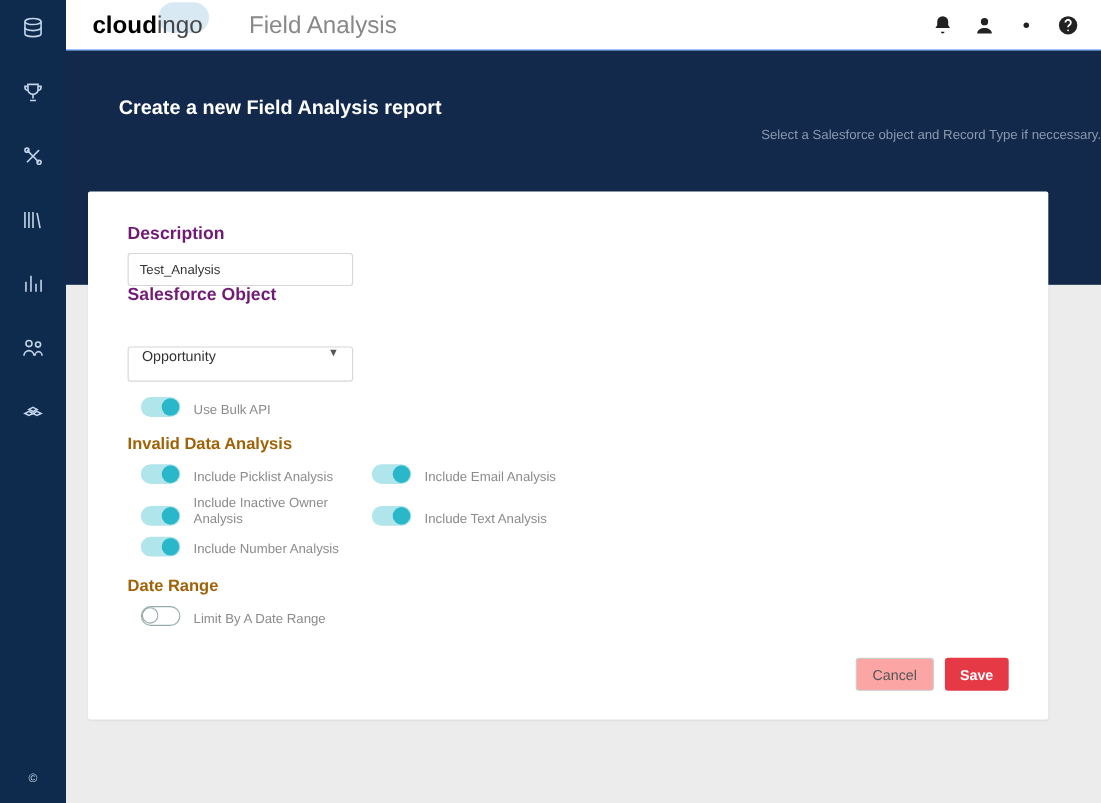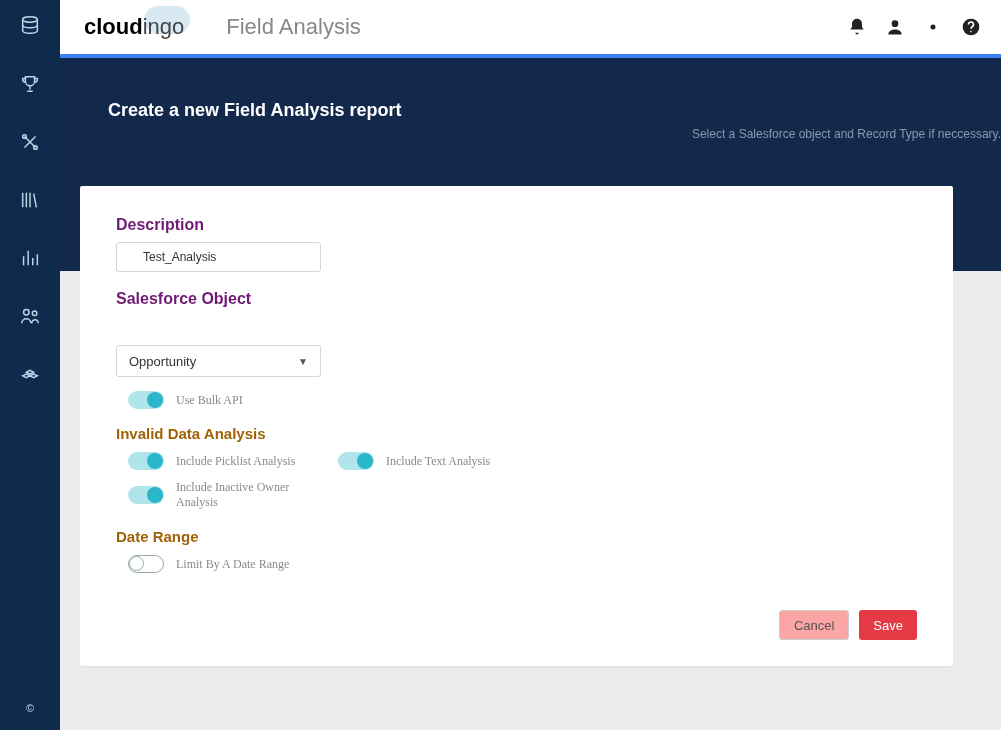--- a/index.html
+++ b/index.html
@@ -7,22 +7,22 @@
   .app { display: flex; height: 730px; }
   .sidebar {
     width: 60px; background: #0e2a4d; display: flex; flex-direction: column;
     align-items: center; padding-top: 14px; gap: 34px; position: relative;
   }
   .sidebar .icon-slot { width: 24px; height: 24px; display: flex; align-items: center; justify-content: center; cursor: pointer; }
   .sidebar svg { width: 22px; height: 22px; stroke: #c1d4e8; fill: none; stroke-width: 1.6; }
   .sidebar .copyright { position: absolute; bottom: 16px; color: #c1d4e8; font-size: 11px; }
   .main { flex: 1; display: flex; flex-direction: column; height: 730px; }
   .topbar {
-    height: 58px; background: #fff; display: flex; align-items: center;
-    padding: 0 20px 0 24px; border-bottom: 4px solid #3b82f6;
+    height: 46px; background: #fff; display: flex; align-items: center;
+    padding: 0 20px 0 24px; border-bottom: 1px solid #3b82f6;
   }
   .logo { display: flex; align-items: center; position: relative; }
   .logo-cloud {
     position: absolute; top: -8px; right: -6px; width: 46px; height: 28px;
     background: #c9e0ef; border-radius: 14px; opacity: 0.7;
   }
   .logo-text { font-size: 22px; font-weight: bold; color: #000; position: relative; z-index: 1; }
   .logo-text .ingo { font-weight: normal; color: #444; }
   .page-title { margin-left: 42px; font-size: 22px; color: #888; }
   .topbar-spacer { flex: 1; }
@@ -36,29 +36,29 @@
   .hero p { font-size: 12px; color: #8a99ad; text-align: right; }
   .content-bg { background: #ececec; flex: 1; position: relative; }
   .card {
     background: #fff; margin: -85px 48px 0 20px; border-radius: 2px;
     box-shadow: 0 1px 2px rgba(0,0,0,0.06); padding: 30px 36px 26px 36px;
     position: relative; min-height: 480px;
   }
   .section-label { font-size: 16px; font-weight: bold; color: #701a75; margin-bottom: 8px; }
   .text-input {
     width: 205px; height: 30px; border: 1px solid #d6d6d6; border-radius: 3px;
-    padding: 0 26px; font-size: 12px; color: #333; margin-bottom: 18px;
+    padding: 0 10px; font-size: 12px; color: #333; margin-bottom: 0;
   }
   .select-wrap {
     width: 205px; height: 32px; border: 1px solid #d6d6d6; border-radius: 3px;
-    display: flex; align-items: center; justify-content: space-between;
+    display: flex; justify-content: space-between;
     padding: 0 12px; font-size: 13px; color: #333; cursor: pointer; margin-bottom: 14px; margin-top: 37px;
   }
   .select-wrap .arrow { font-size: 10px; color: #555; }
-  .toggle-row { display: flex; align-items: center; gap: 12px; margin: 8px 0; padding-left: 12px; font-family: Liberation Serif, serif; }
+  .toggle-row { display: flex; align-items: flex-end; gap: 12px; margin: 8px 0; padding-left: 12px; }
   .toggle-grid { display: grid; grid-template-columns: 200px 260px; column-gap: 0; row-gap: 12px; padding-left: 12px; margin-top: 4px; margin-bottom: 18px; gap: 10px; }
   .toggle-grid .toggle-row { padding-left: 0; margin: 0; }
   .toggle {
     width: 36px; height: 18px; border-radius: 10px; position: relative;
     cursor: pointer; flex-shrink: 0;
   }
   .toggle.on { background: #b0e5eb; }
   .toggle.off { background: #fff; border: 1.5px solid #9aa; }
   .toggle .knob {
     position: absolute; width: 16px; height: 16px; border-radius: 50%;
@@ -69,21 +69,21 @@
   .toggle-label { font-size: 12px; color: #8b8b8b; }
   .section-sub { font-size: 15px; font-weight: bold; color: #a16207; margin: 16px 0 10px 0; }
   .actions {
     position: absolute; right: 36px; bottom: 26px; display: flex; gap: 10px;
   }
   .btn {
     height: 30px; padding: 0 14px; border-radius: 3px; font-size: 13px;
     display: flex; align-items: center; cursor: pointer; border: none;
   }
   .btn.cancel { background: #fca5a5; border: 1px solid #ccc; color: #555; }
-  .btn.save { background: #e63946; color: #fff; font-weight: 400; }
+  .btn.save { background: #e63946; color: #fff; font-weight: 700; }
 </style>
 </head>
 <body>
 
 <div class="app">
   <nav class="sidebar">
     <div class="icon-slot">
       <svg viewBox="0 0 24 24">
           <ellipse cx="12" cy="5" rx="8" ry="3"></ellipse>
           <path d="M4 5v6c0 1.7 3.6 3 8 3s8-1.3 8-3V5"></path>
@@ -198,27 +198,39 @@
           <div class="toggle-row">
             <div class="toggle on">
                 <div class="knob"></div>
               </div>
             <span class="toggle-label">Include Picklist Analysis</span>
           </div>
           <div class="toggle-row">
             <div class="toggle on">
                 <div class="knob"></div>
               </div>
+            <span class="toggle-label">Include Email Analysis</span>
+          </div>
+          <div class="toggle-row">
+            <div class="toggle on">
+                <div class="knob"></div>
+              </div>
+            <span class="toggle-label">Include Inactive Owner Analysis</span>
+          </div>
+          <div class="toggle-row">
+            <div class="toggle on">
+                <div class="knob"></div>
+              </div>
             <span class="toggle-label">Include Text Analysis</span>
           </div>
           <div class="toggle-row">
             <div class="toggle on">
                 <div class="knob"></div>
               </div>
-            <span class="toggle-label">Include Inactive Owner Analysis</span>
+            <span class="toggle-label">Include Number Analysis</span>
           </div>
         </div>
 
         <div class="section-sub">Date Range</div>
         <div class="toggle-row">
           <div class="toggle off">
               <div class="knob"></div>
             </div>
           <span class="toggle-label">Limit By A Date Range</span>
         </div>

